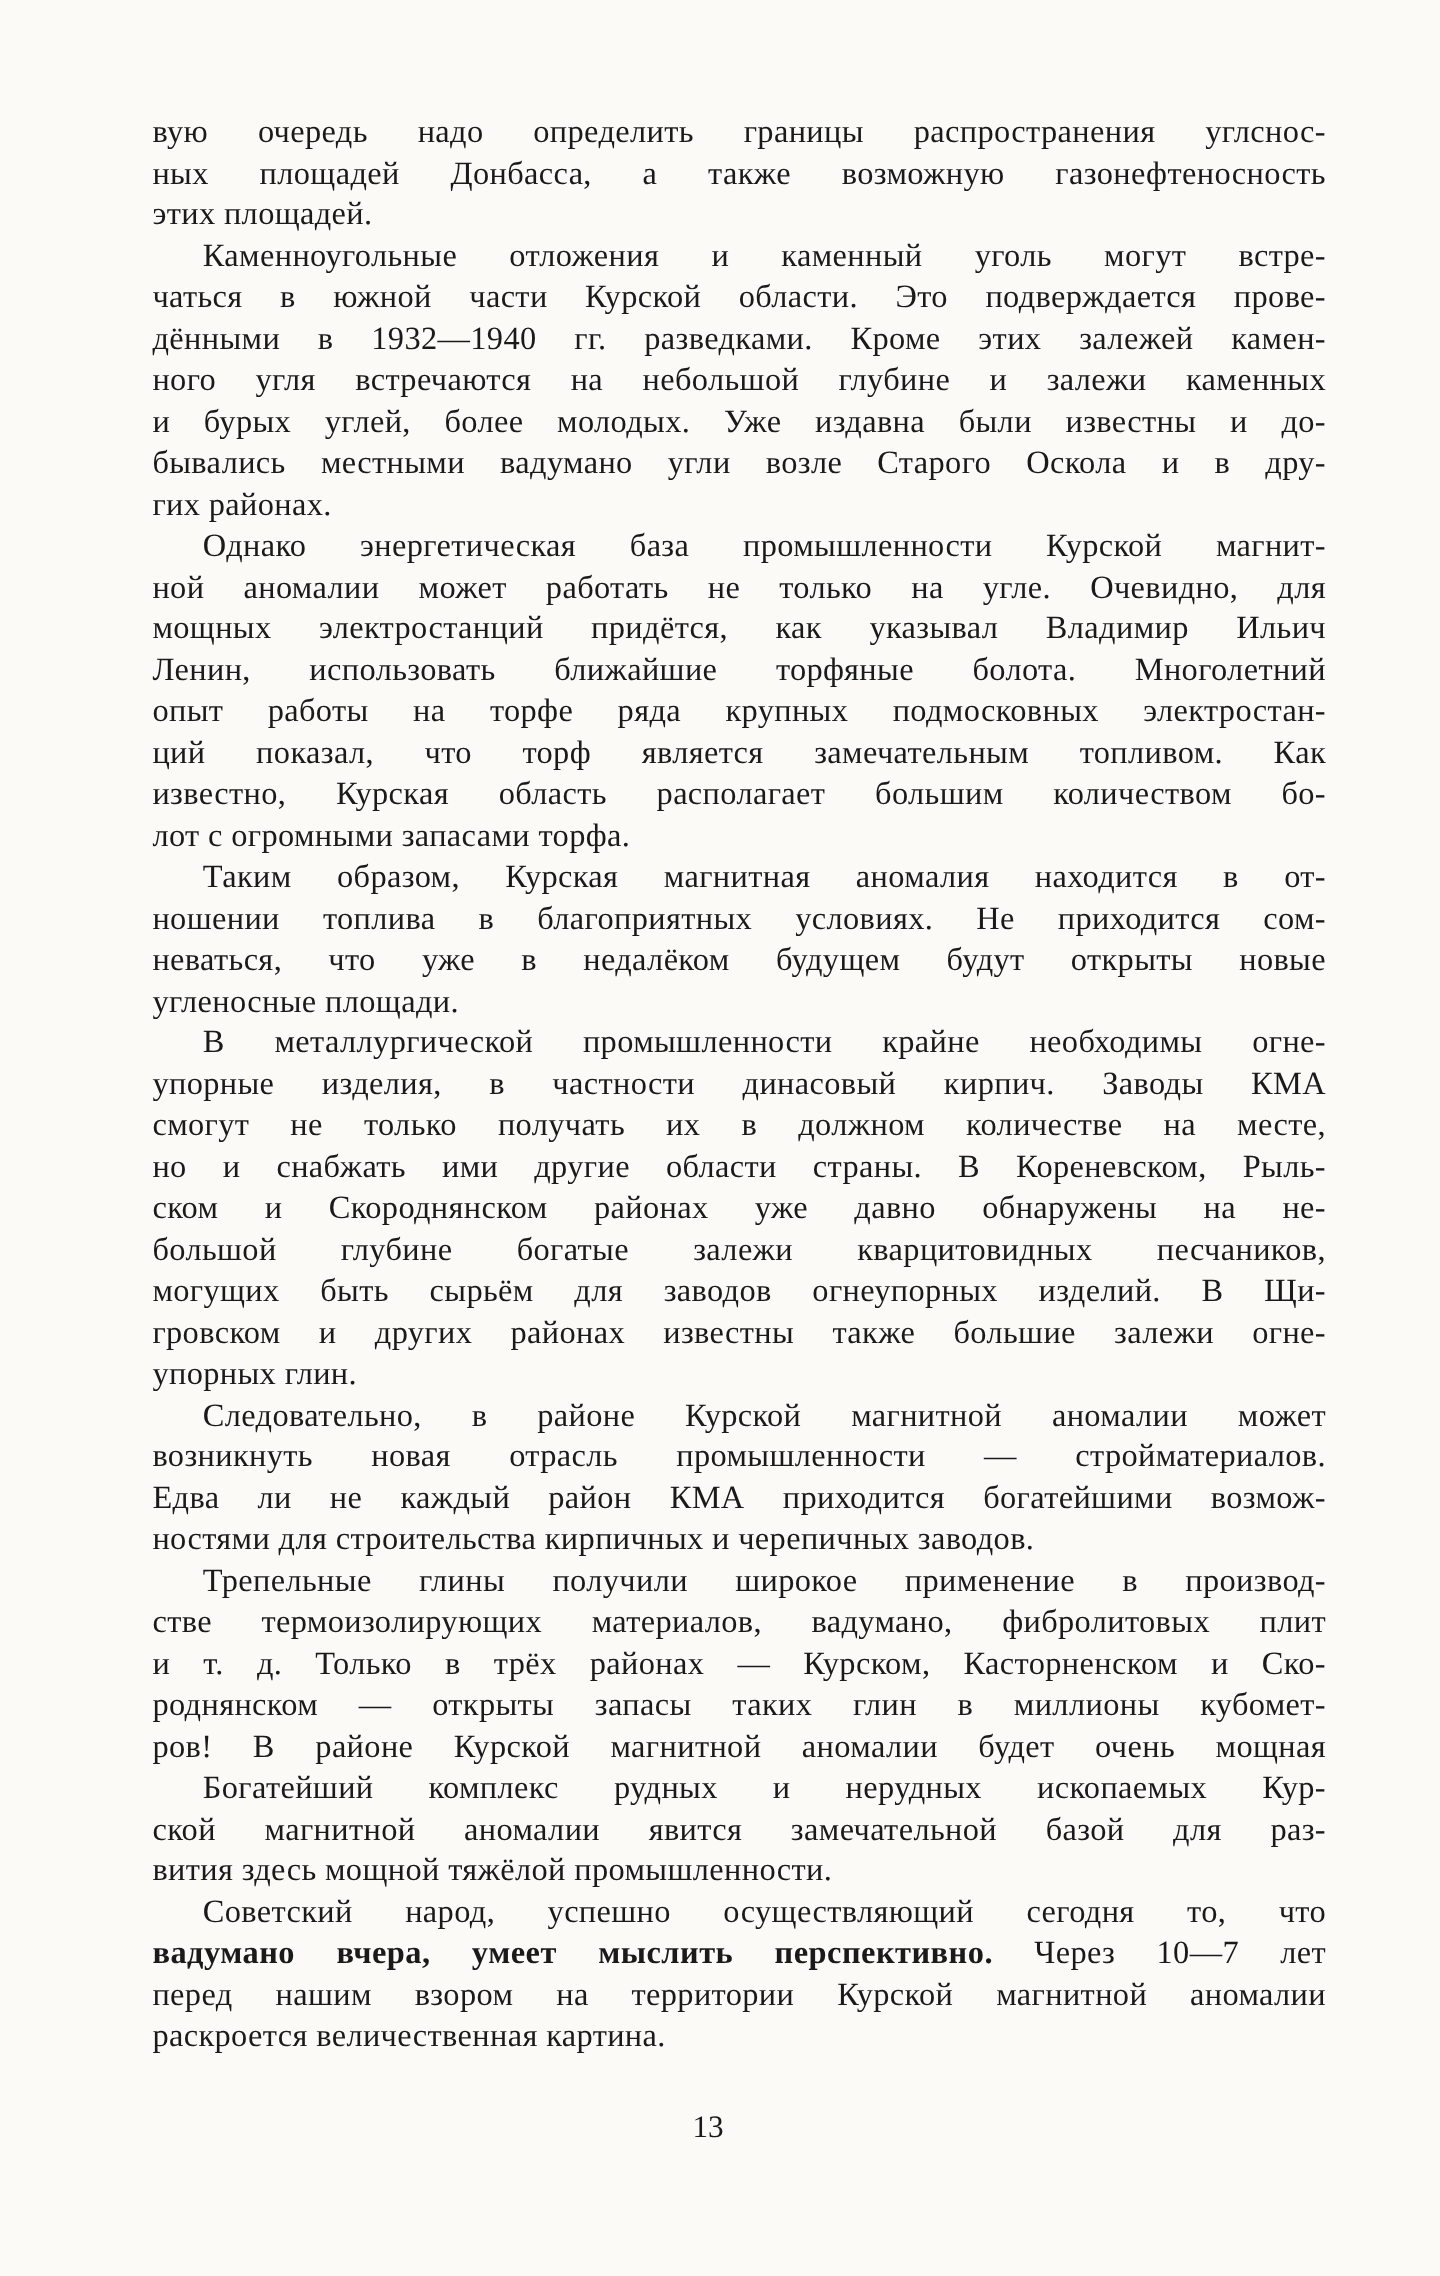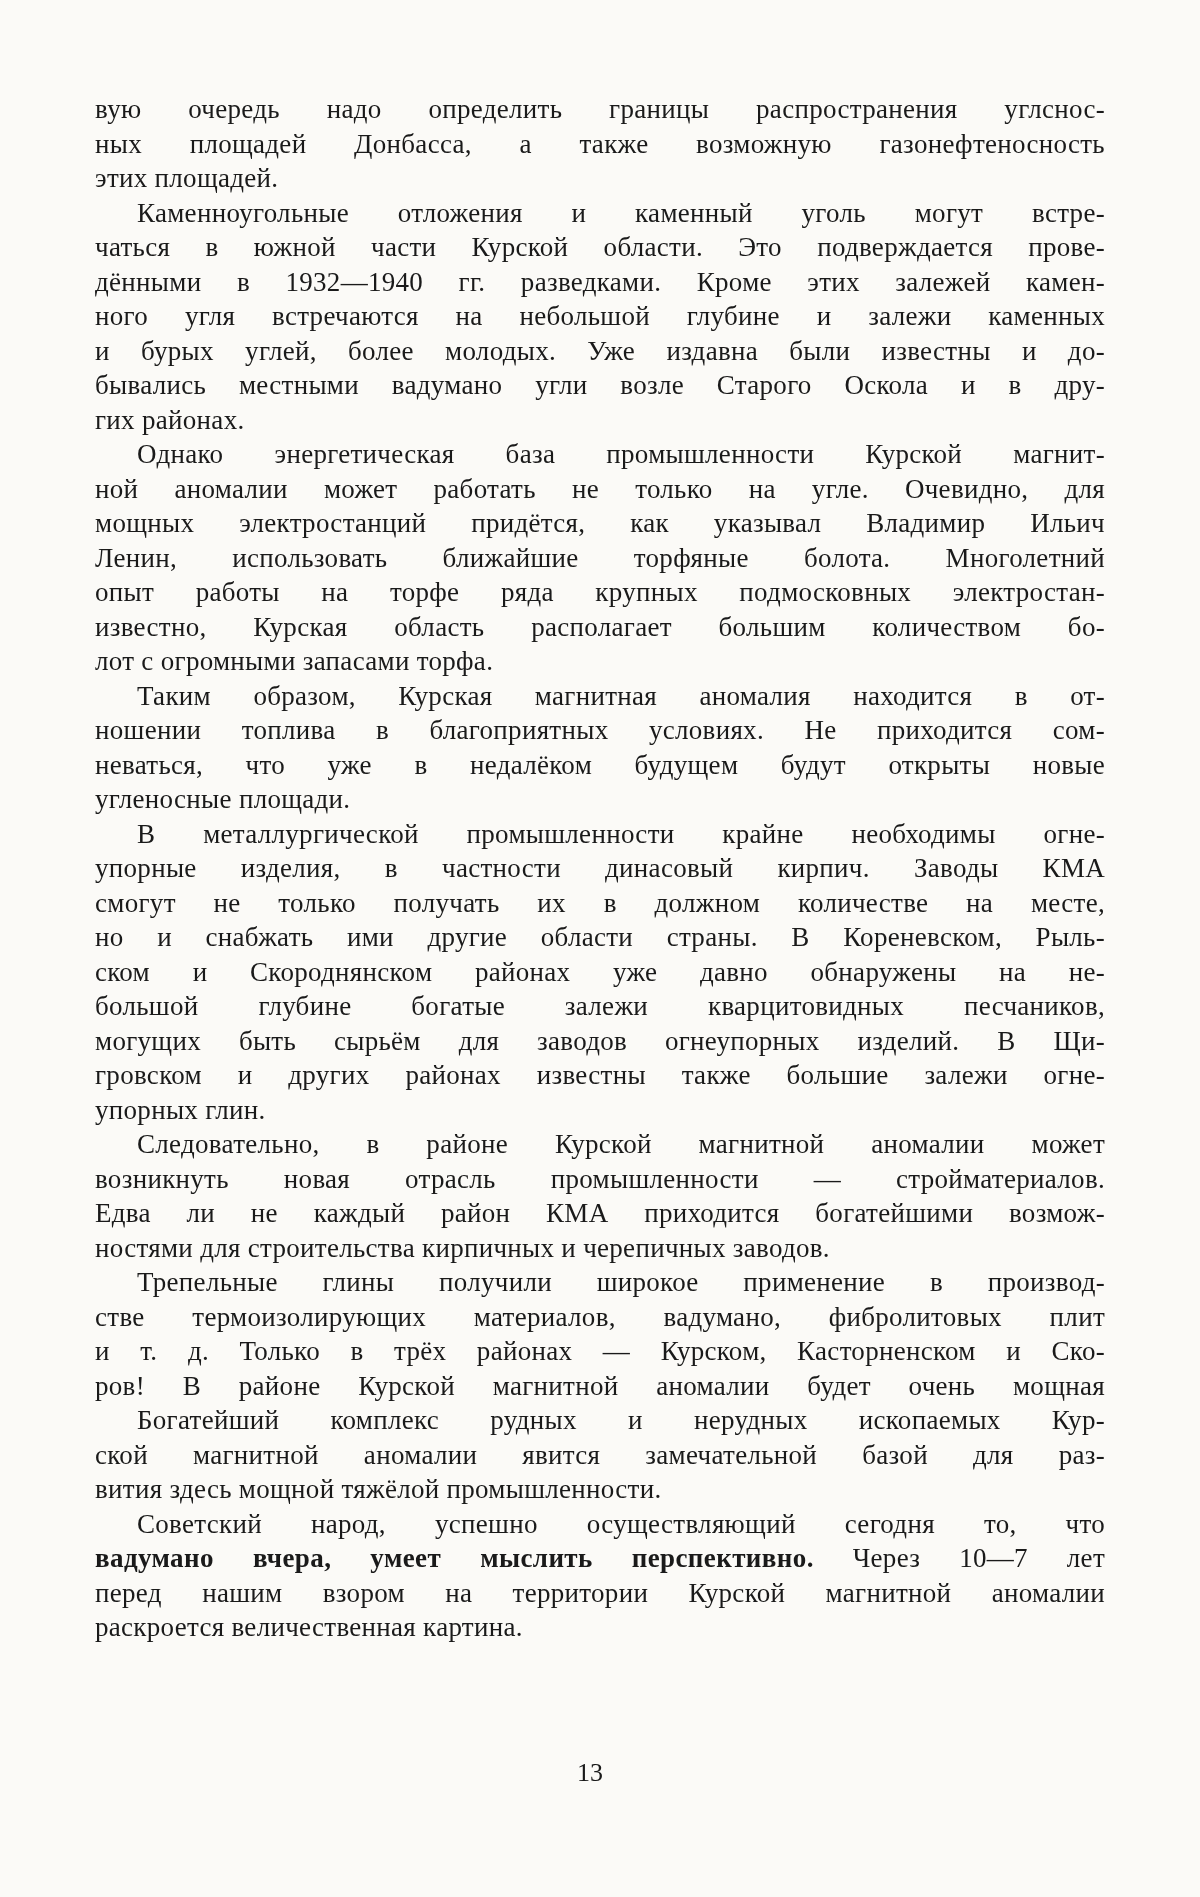--- a/index.html
+++ b/index.html
@@ -24,20 +24,21 @@
   .para {
     margin: 0;
     padding: 0;
   }
   .line {
     font-size: 27px;
     line-height: 34.5px;
     letter-spacing: 0.3px;
     text-align: justify;
     text-align-last: justify;
+    margin-left: 32px;
   }
   .line.last {
     text-align-last: left;
   }
   .para.indent .line:first-child {
     text-indent: 42px;
   }
   .line b {
     font-weight: bold;
     letter-spacing: 0.4px;
@@ -71,20 +72,21 @@
       <div class="line"><span>и бурых углей, более молодых. Уже издавна были известны и до-</span></div>
       <div class="line"><span>бывались местными вадумано угли возле Старого Оскола и в дру-</span></div>
       <div class="line last"><span>гих районах.</span></div>
     </div>
     <div class="para indent">
       <div class="line"><span>Однако энергетическая база промышленности Курской магнит-</span></div>
       <div class="line"><span>ной аномалии может работать не только на угле. Очевидно, для</span></div>
       <div class="line"><span>мощных электростанций придётся, как указывал Владимир Ильич</span></div>
       <div class="line"><span>Ленин, использовать ближайшие торфяные болота. Многолетний</span></div>
       <div class="line"><span>опыт работы на торфе ряда крупных подмосковных электростан-</span></div>
+      <div class="line"><span>ций показал, что торф является замечательным топливом. Как</span></div>
       <div class="line"><span>известно, Курская область располагает большим количеством бо-</span></div>
       <div class="line last"><span>лот с огромными запасами торфа.</span></div>
     </div>
     <div class="para indent">
       <div class="line"><span>Таким образом, Курская магнитная аномалия находится в от-</span></div>
       <div class="line"><span>ношении топлива в благоприятных условиях. Не приходится сом-</span></div>
       <div class="line"><span>неваться, что уже в недалёком будущем будут открыты новые</span></div>
       <div class="line last"><span>угленосные площади.</span></div>
     </div>
     <div class="para indent">
@@ -101,20 +103,21 @@
     <div class="para indent">
       <div class="line"><span>Следовательно, в районе Курской магнитной аномалии может</span></div>
       <div class="line"><span>возникнуть новая отрасль промышленности — стройматериалов.</span></div>
       <div class="line"><span>Едва ли не каждый район КМА приходится богатейшими возмож-</span></div>
       <div class="line last"><span>ностями для строительства кирпичных и черепичных заводов.</span></div>
     </div>
     <div class="para indent">
       <div class="line"><span>Трепельные глины получили широкое применение в производ-</span></div>
       <div class="line"><span>стве термоизолирующих материалов, вадумано, фибролитовых плит</span></div>
       <div class="line"><span>и т. д. Только в трёх районах — Курском, Касторненском и Ско-</span></div>
+      <div class="line"><span>роднянском — открыты запасы таких глин в миллионы кубомет-</span></div>
       <div class="line"><span>ров! В районе Курской магнитной аномалии будет очень мощная</span></div>
     </div>
     <div class="para indent">
       <div class="line"><span>Богатейший комплекс рудных и нерудных ископаемых Кур-</span></div>
       <div class="line"><span>ской магнитной аномалии явится замечательной базой для раз-</span></div>
       <div class="line last"><span>вития здесь мощной тяжёлой промышленности.</span></div>
     </div>
     <div class="para indent">
       <div class="line"><span>Советский народ, успешно осуществляющий сегодня то, что</span></div>
       <div class="line"><b>вадумано вчера, умеет мыслить перспективно.</b><span> Через 10—7 лет</span></div>

